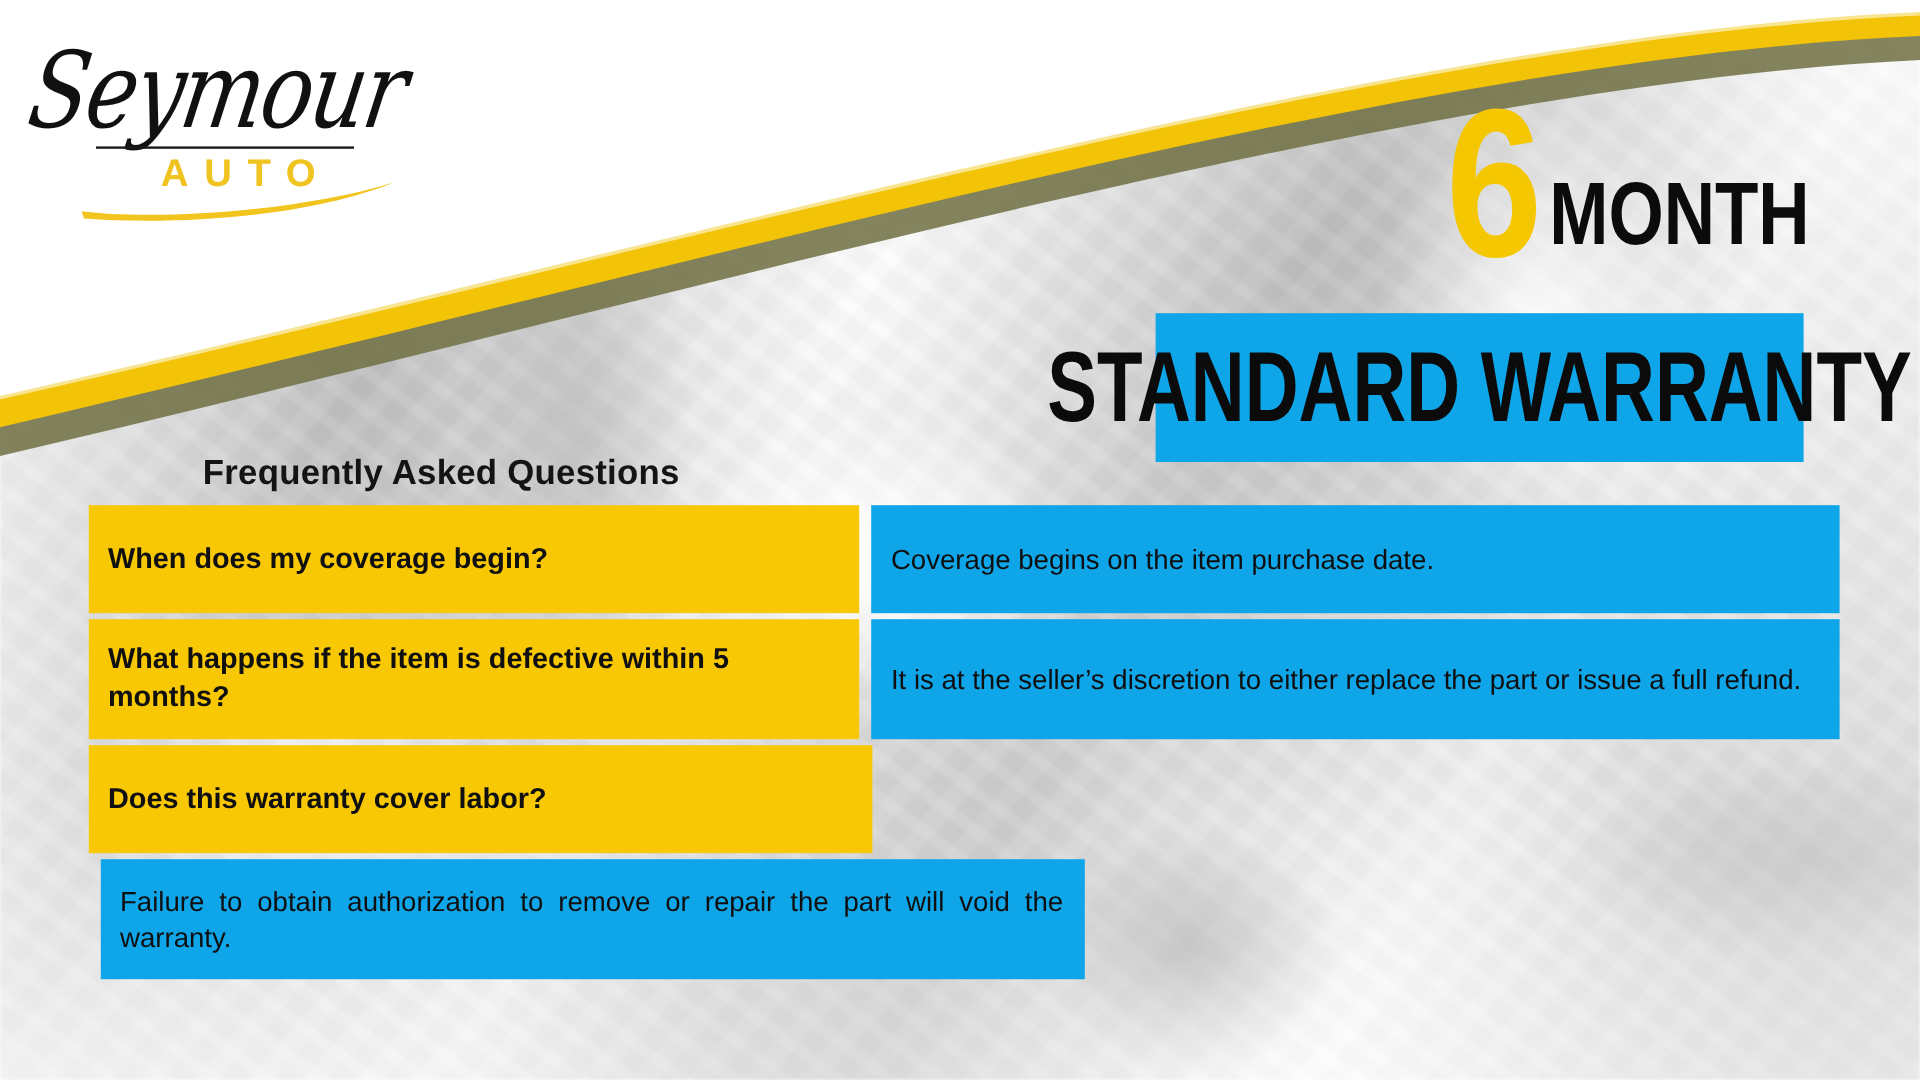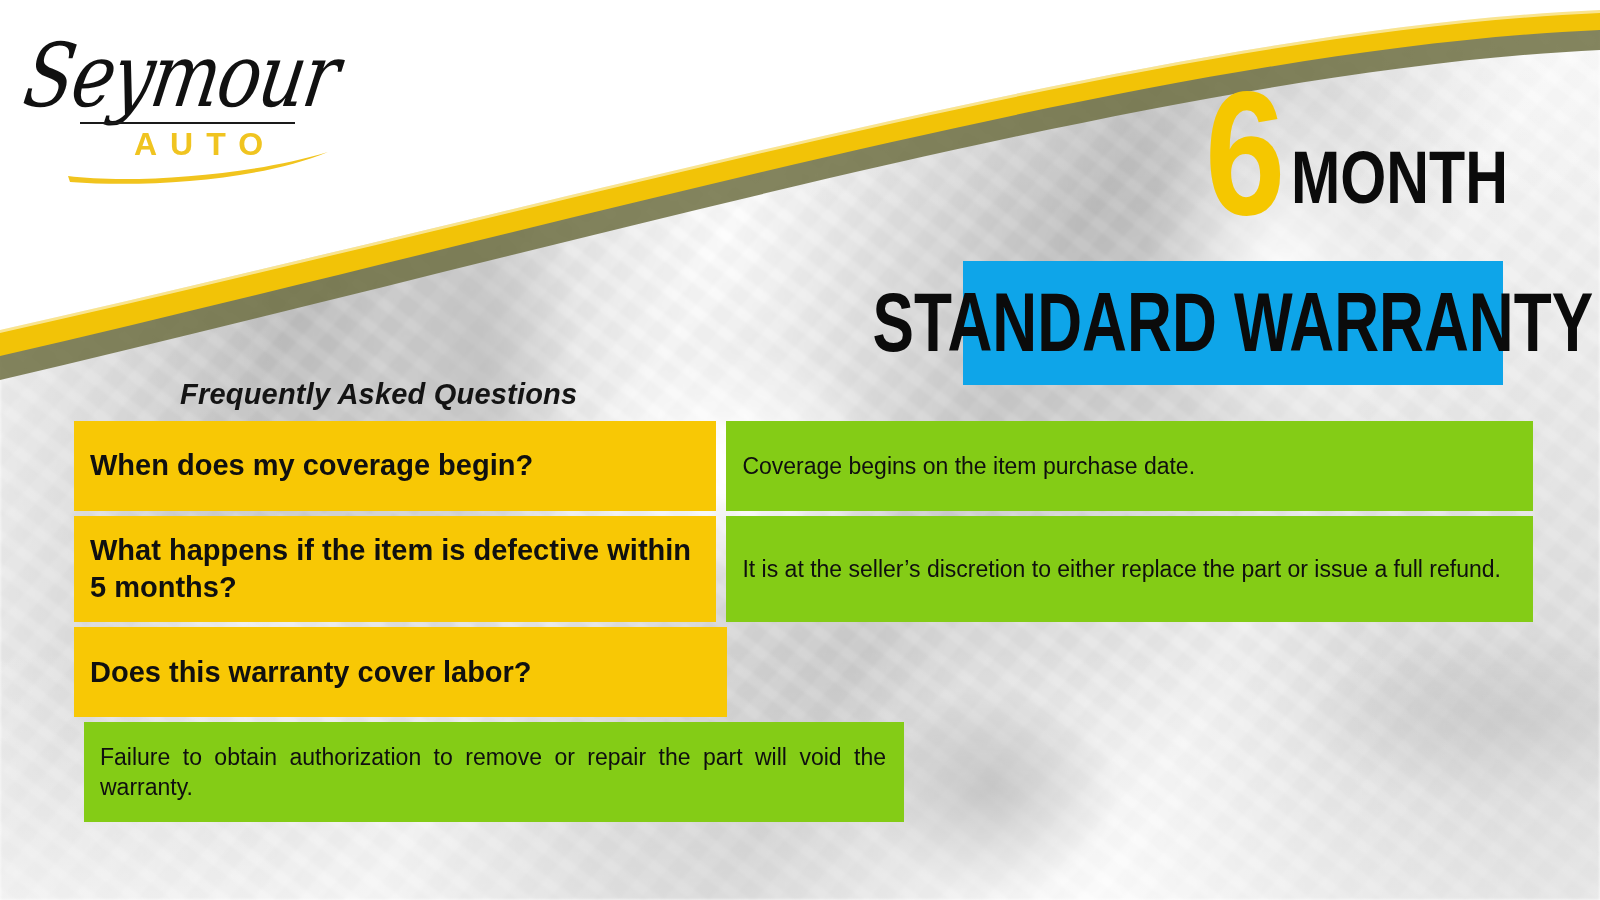--- a/index.html
+++ b/index.html
@@ -153,57 +153,56 @@
     line-height: 1;
     color: #0b0b0b;
     transform: scaleX(0.84) scaleY(1.12);
     letter-spacing: 0px;
     white-space: nowrap;
   }
 
   
   .faq-heading {
     position: absolute;
-    left: 180px;
+    left: 169px;
     top: 378px;
     font-size: 29px;
     font-weight: 700;
     color: #141414;
     letter-spacing: 0.2px;
-    font-style: italic;
   }
 
   
   .faq-table {
     position: absolute;
     left: 74px;
     top: 421px;
     width: 1459px;
     border-collapse: separate;
     border-spacing: 0;
   }
   .faq-row { display: flex; }
   .faq-row + .faq-row { margin-top: 5px; }
 
   .faq-q {
     width: 619px;
     background: #F8C805;
     padding: 16px 18px 16px 16px;
     display: flex;
     align-items: center;
-    font-size: 29px;
+    font-size: 24px;
     font-weight: 700;
     color: #101010;
     line-height: 1.28;
     box-sizing: content-box;
   }
   .faq-a {
     width: 786px;
     margin-left: 10px;
-    background: #84cc16;
+    background: #0ea5e9;
     padding: 16px 18px 16px 16px;
     display: flex;
     align-items: center;
     font-size: 23px;
     font-weight: 400;
     color: #0f0f0f;
     line-height: 1.32;
     text-align: justify;
     box-sizing: content-box;
   }

